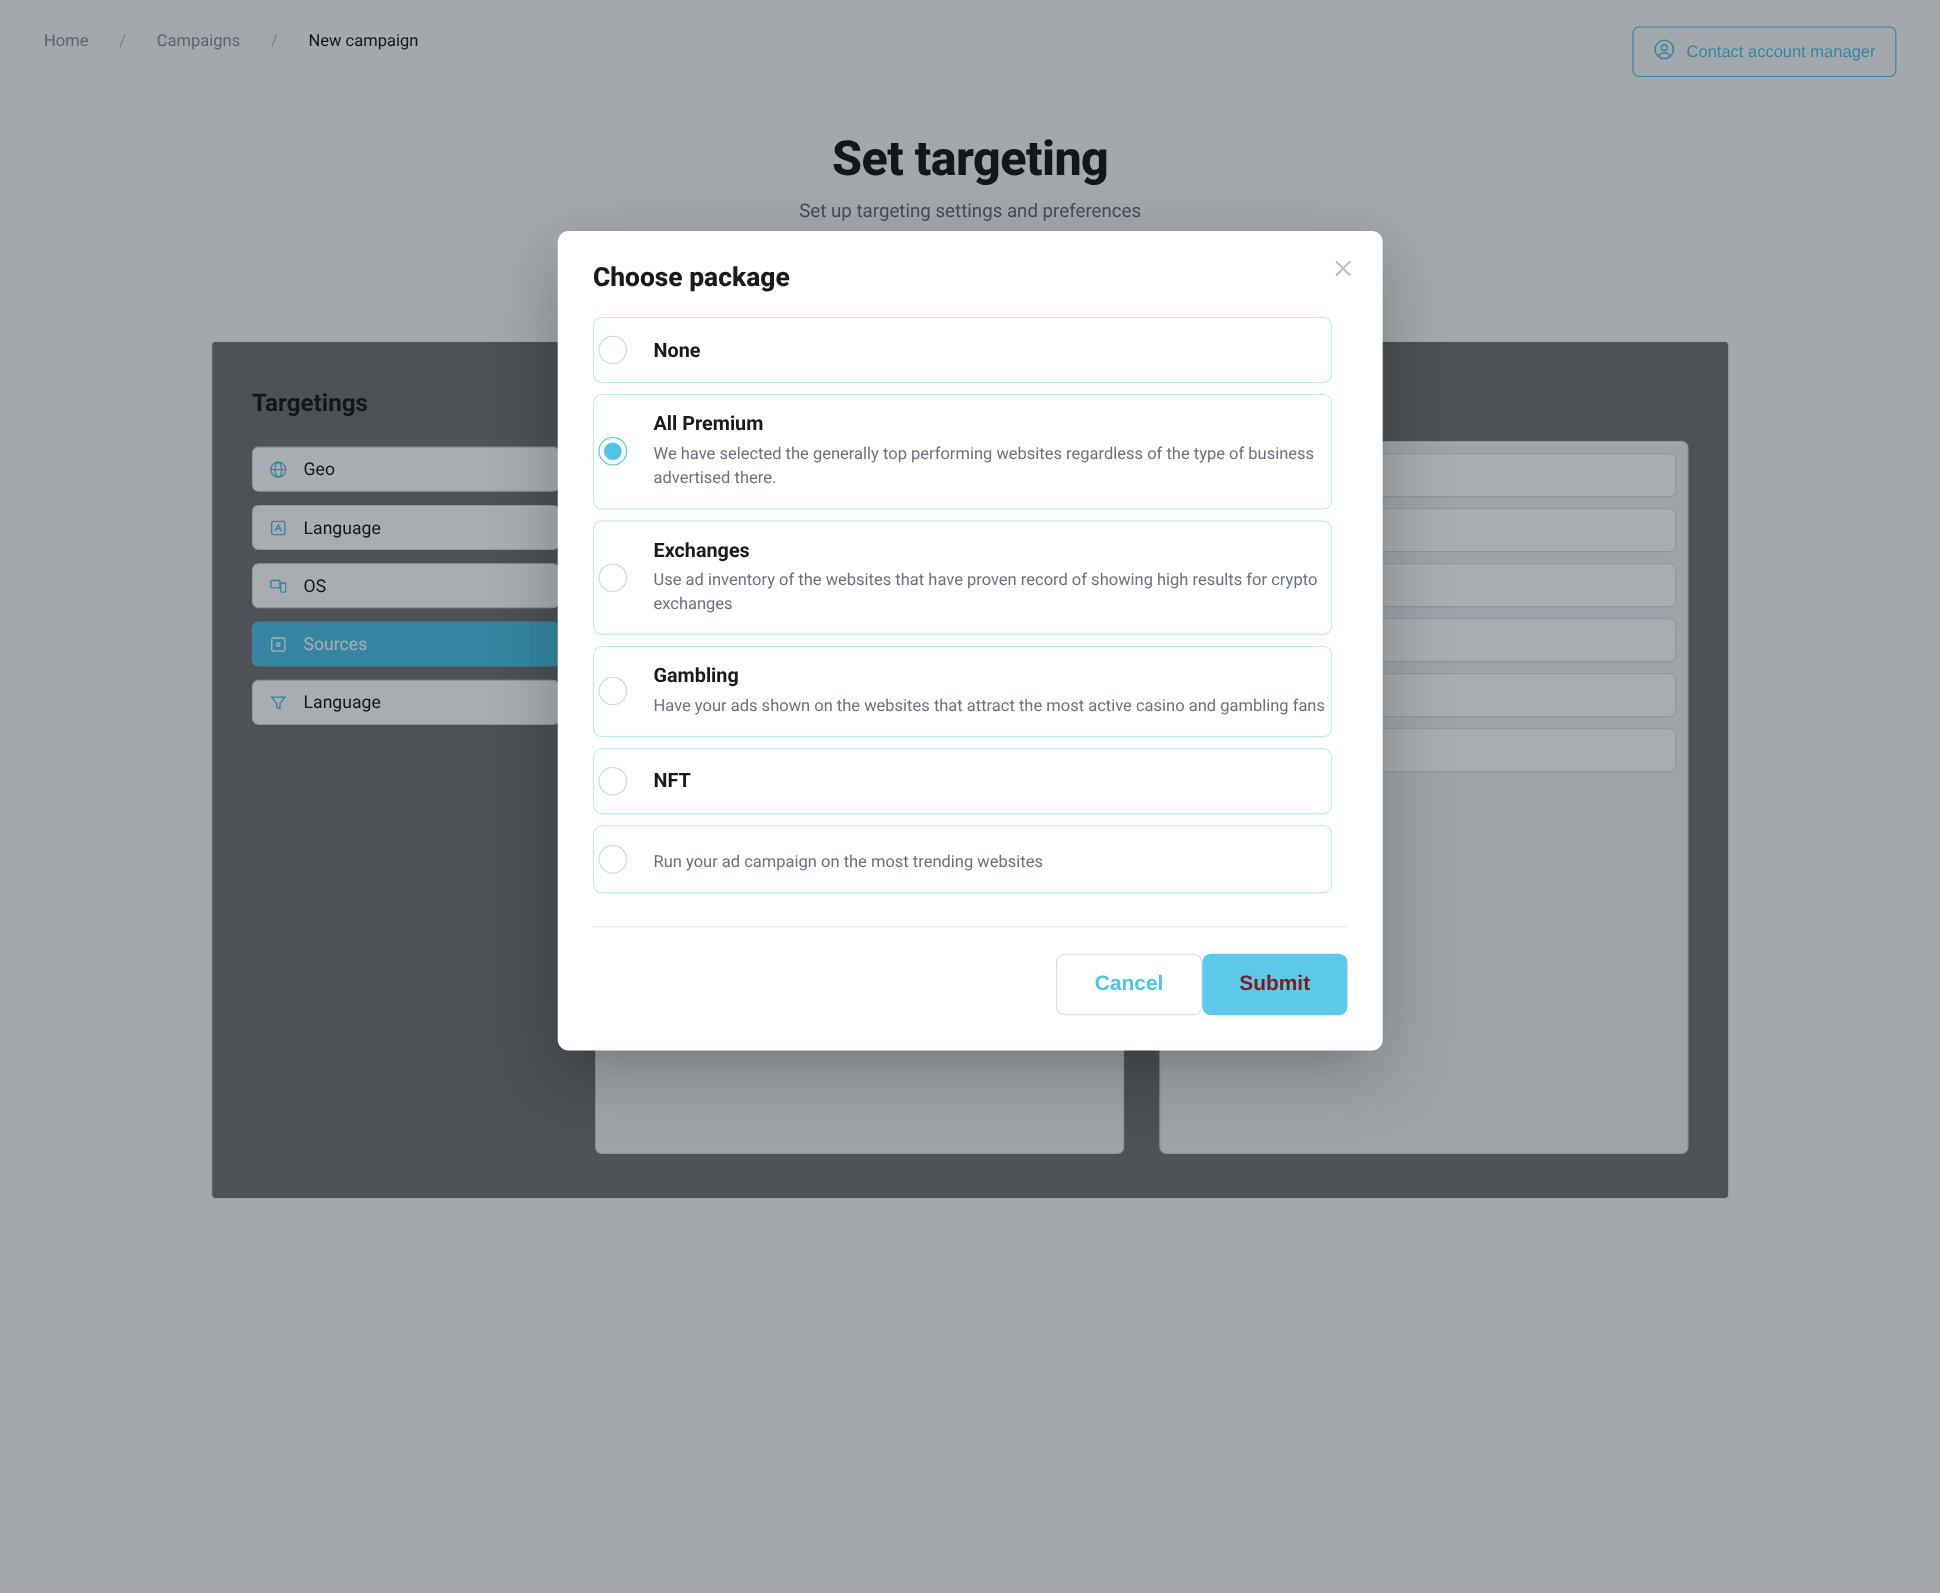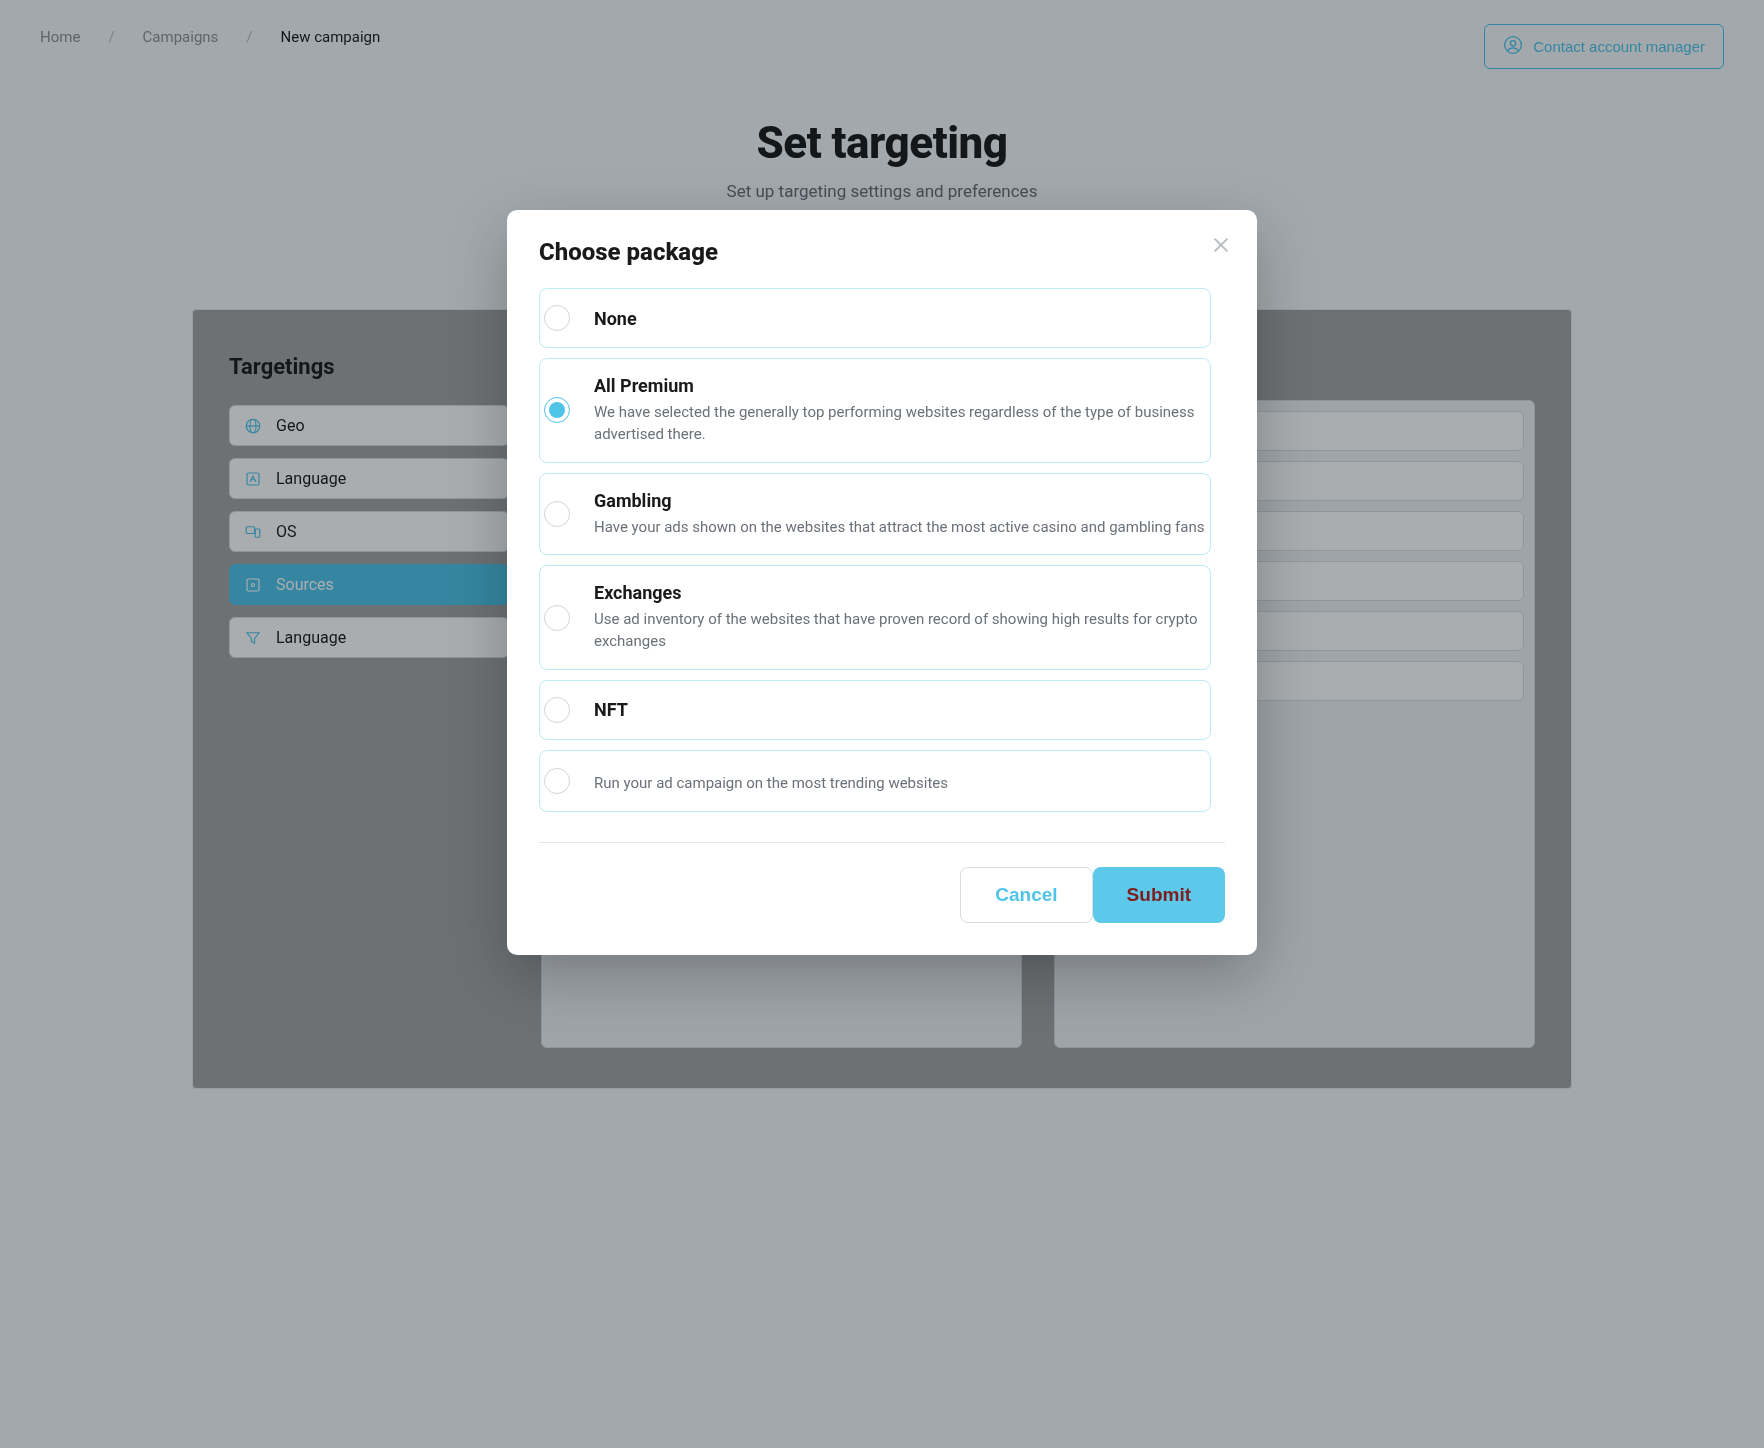--- a/index.html
+++ b/index.html
@@ -41,21 +41,21 @@
   .page-head { text-align: center; margin-top: 48px; }
   .page-head h1 { font-size: 44px; font-weight: 800; letter-spacing: -0.5px; }
   .page-head p { margin-top: 12px; color: #666e76; font-size: 17px; }
 
   .steps { display: flex; justify-content: center; gap: 120px; margin-top: 48px; }
   .step { display:flex; flex-direction:column; align-items:center; gap: 16px; width: 110px;}
   .step .bar { width: 40px; height: 4px; border-radius: 2px; background: #4fc4e8; }
   .step.inactive .bar { background: #c9ced3; }
 
   .main-card {
-    background: #a3a3a3;
+    background: #737373;
     border: 1px solid #e6e9ec;
     border-radius: 4px;
     margin: 56px auto 0;
     max-width: 1380px;
     padding: 44px 36px 40px;
     display: flex;
     gap: 32px;
     min-height: 780px;
   }
 
@@ -289,29 +289,29 @@
         <div class="package selected">
           <div class="radio"></div>
           <div class="txt">
             <div class="name">All Premium</div>
             <div class="desc">We have selected the generally top performing websites regardless of the type of business advertised there.</div>
           </div>
         </div>
         <div class="package">
           <div class="radio"></div>
           <div class="txt">
+            <div class="name">Exchanges</div>
+            <div class="desc">Use ad inventory of the websites that have proven record of showing high results for crypto exchanges</div>
+          </div>
+        </div>
+        <div class="package">
+          <div class="radio"></div>
+          <div class="txt">
             <div class="name">Gambling</div>
             <div class="desc">Have your ads shown on the websites that attract the most active casino and gambling fans</div>
-          </div>
-        </div>
-        <div class="package">
-          <div class="radio"></div>
-          <div class="txt">
-            <div class="name">Exchanges</div>
-            <div class="desc">Use ad inventory of the websites that have proven record of showing high results for crypto exchanges</div>
           </div>
         </div>
         <div class="package">
           <div class="radio"></div>
           <div class="txt">
             <div class="name">NFT</div>
           </div>
         </div>
         <div class="package">
           <div class="radio"></div>

